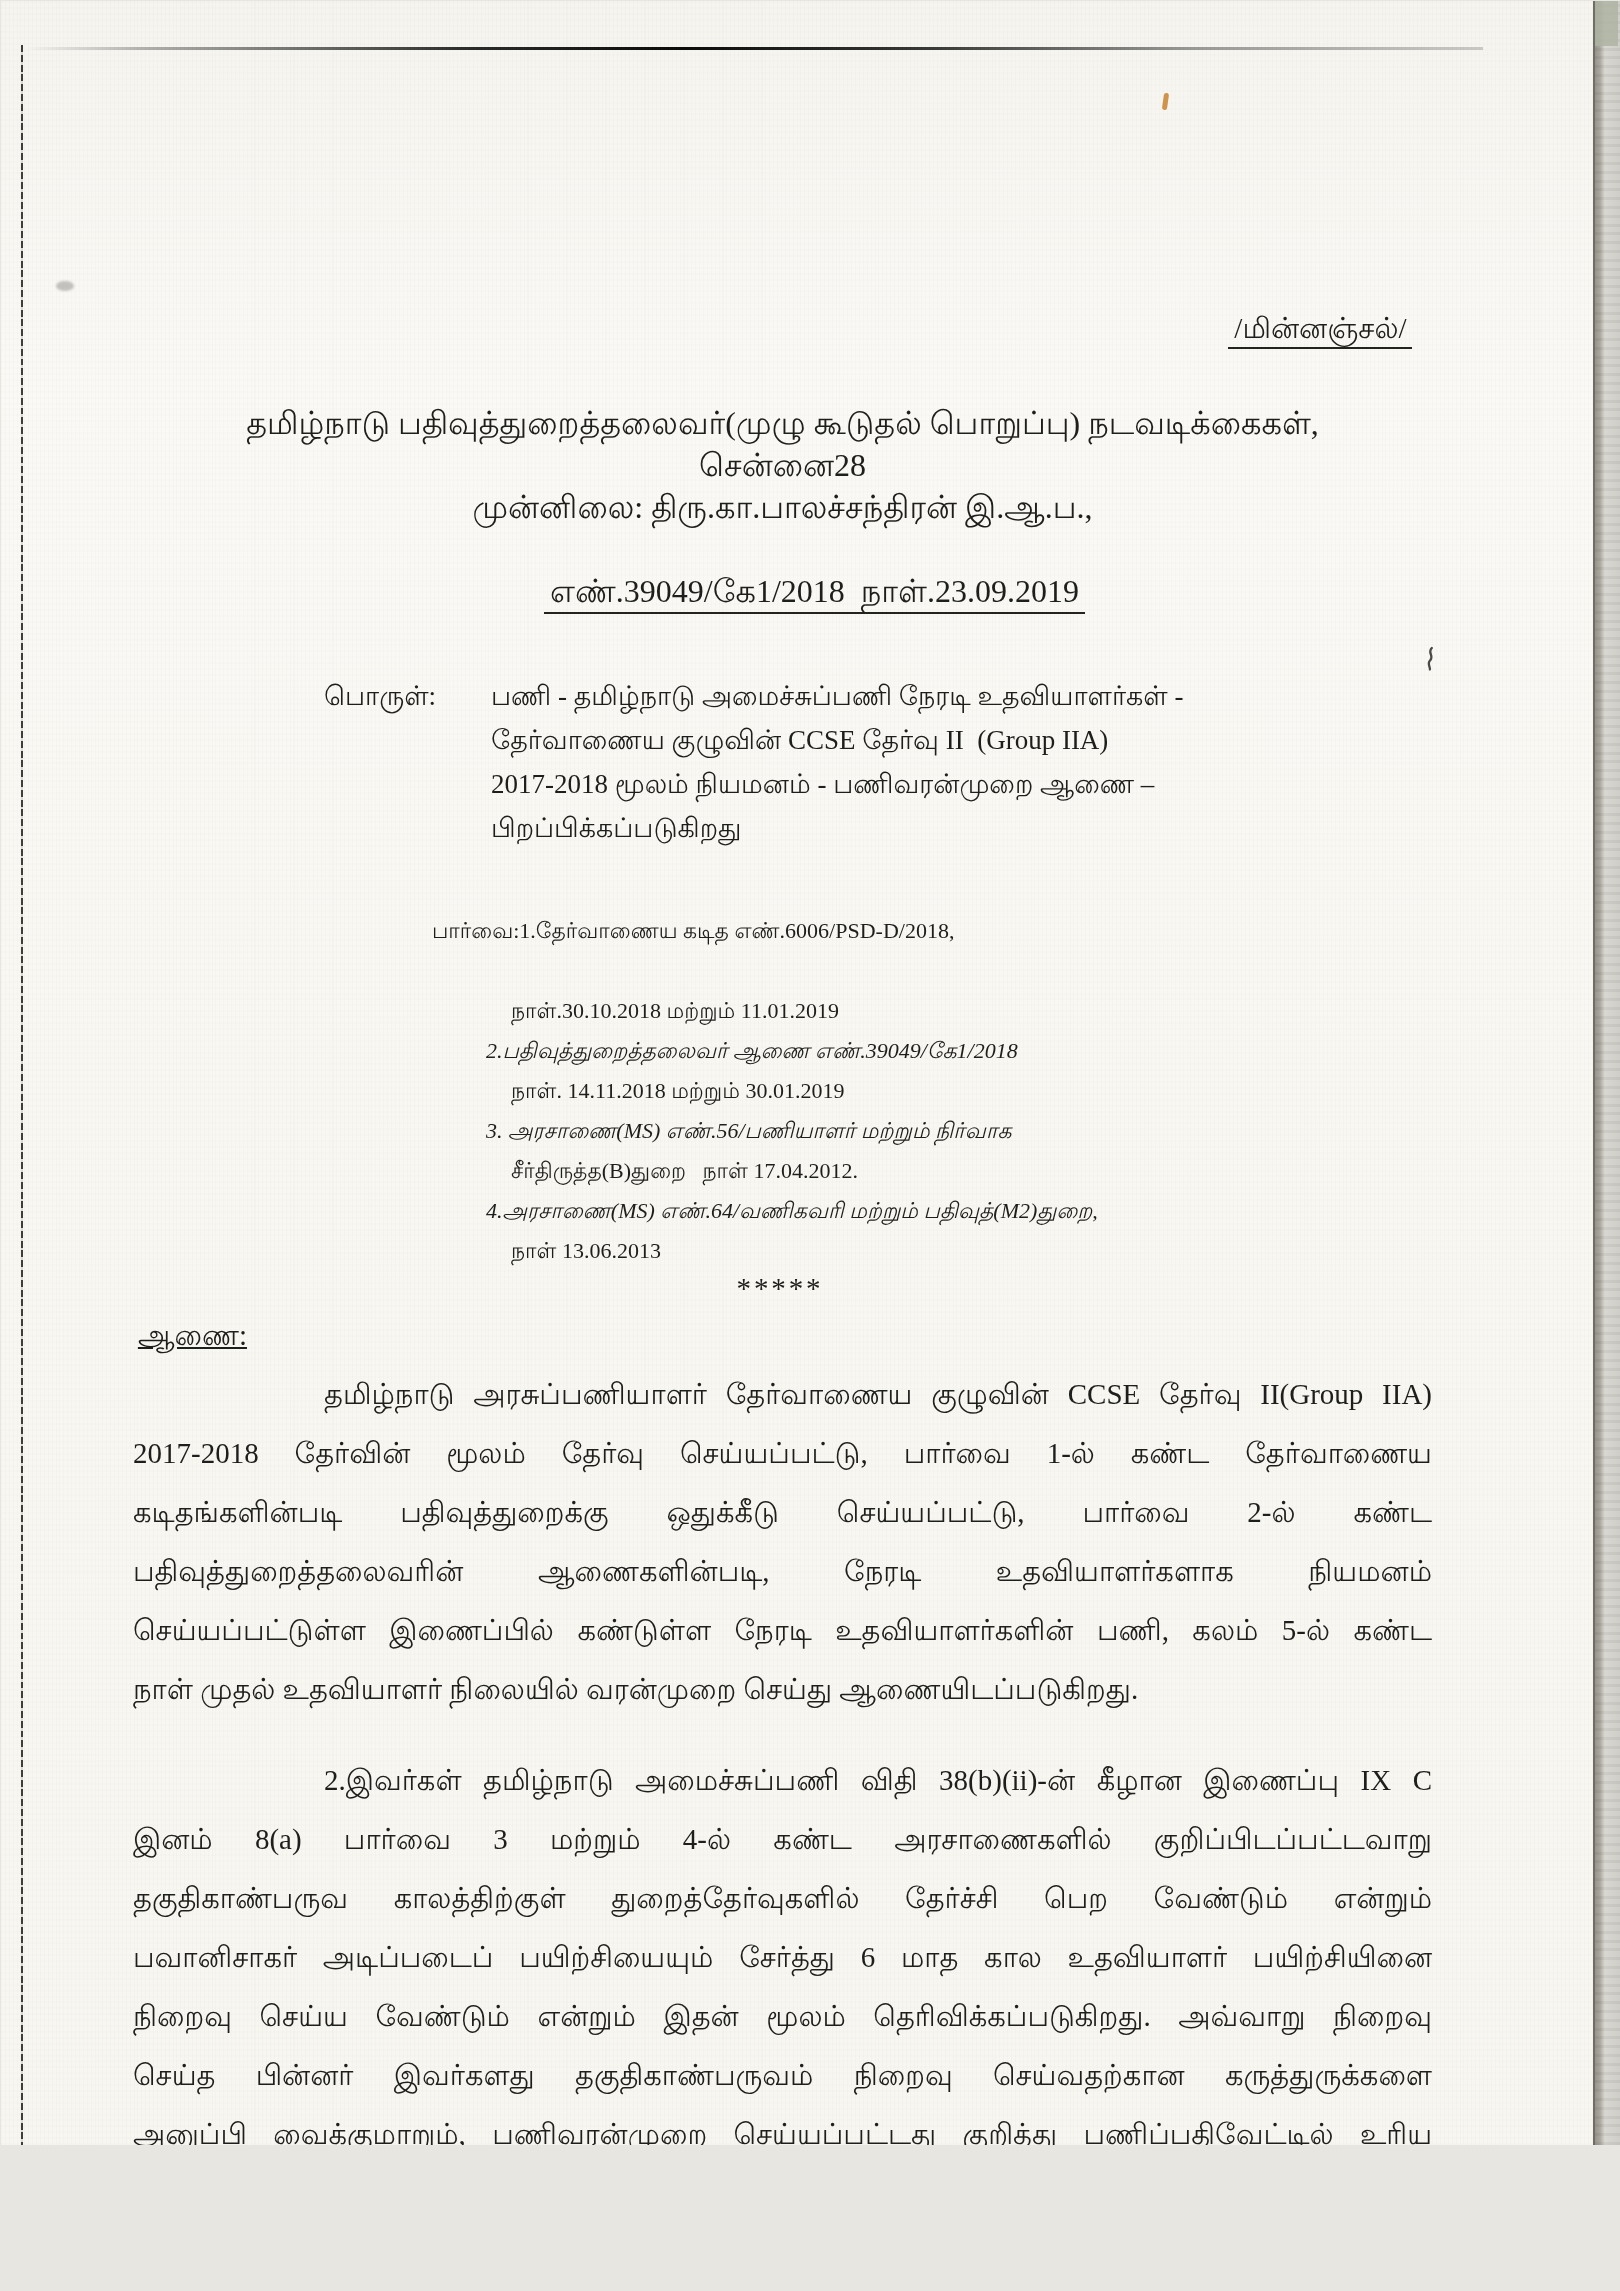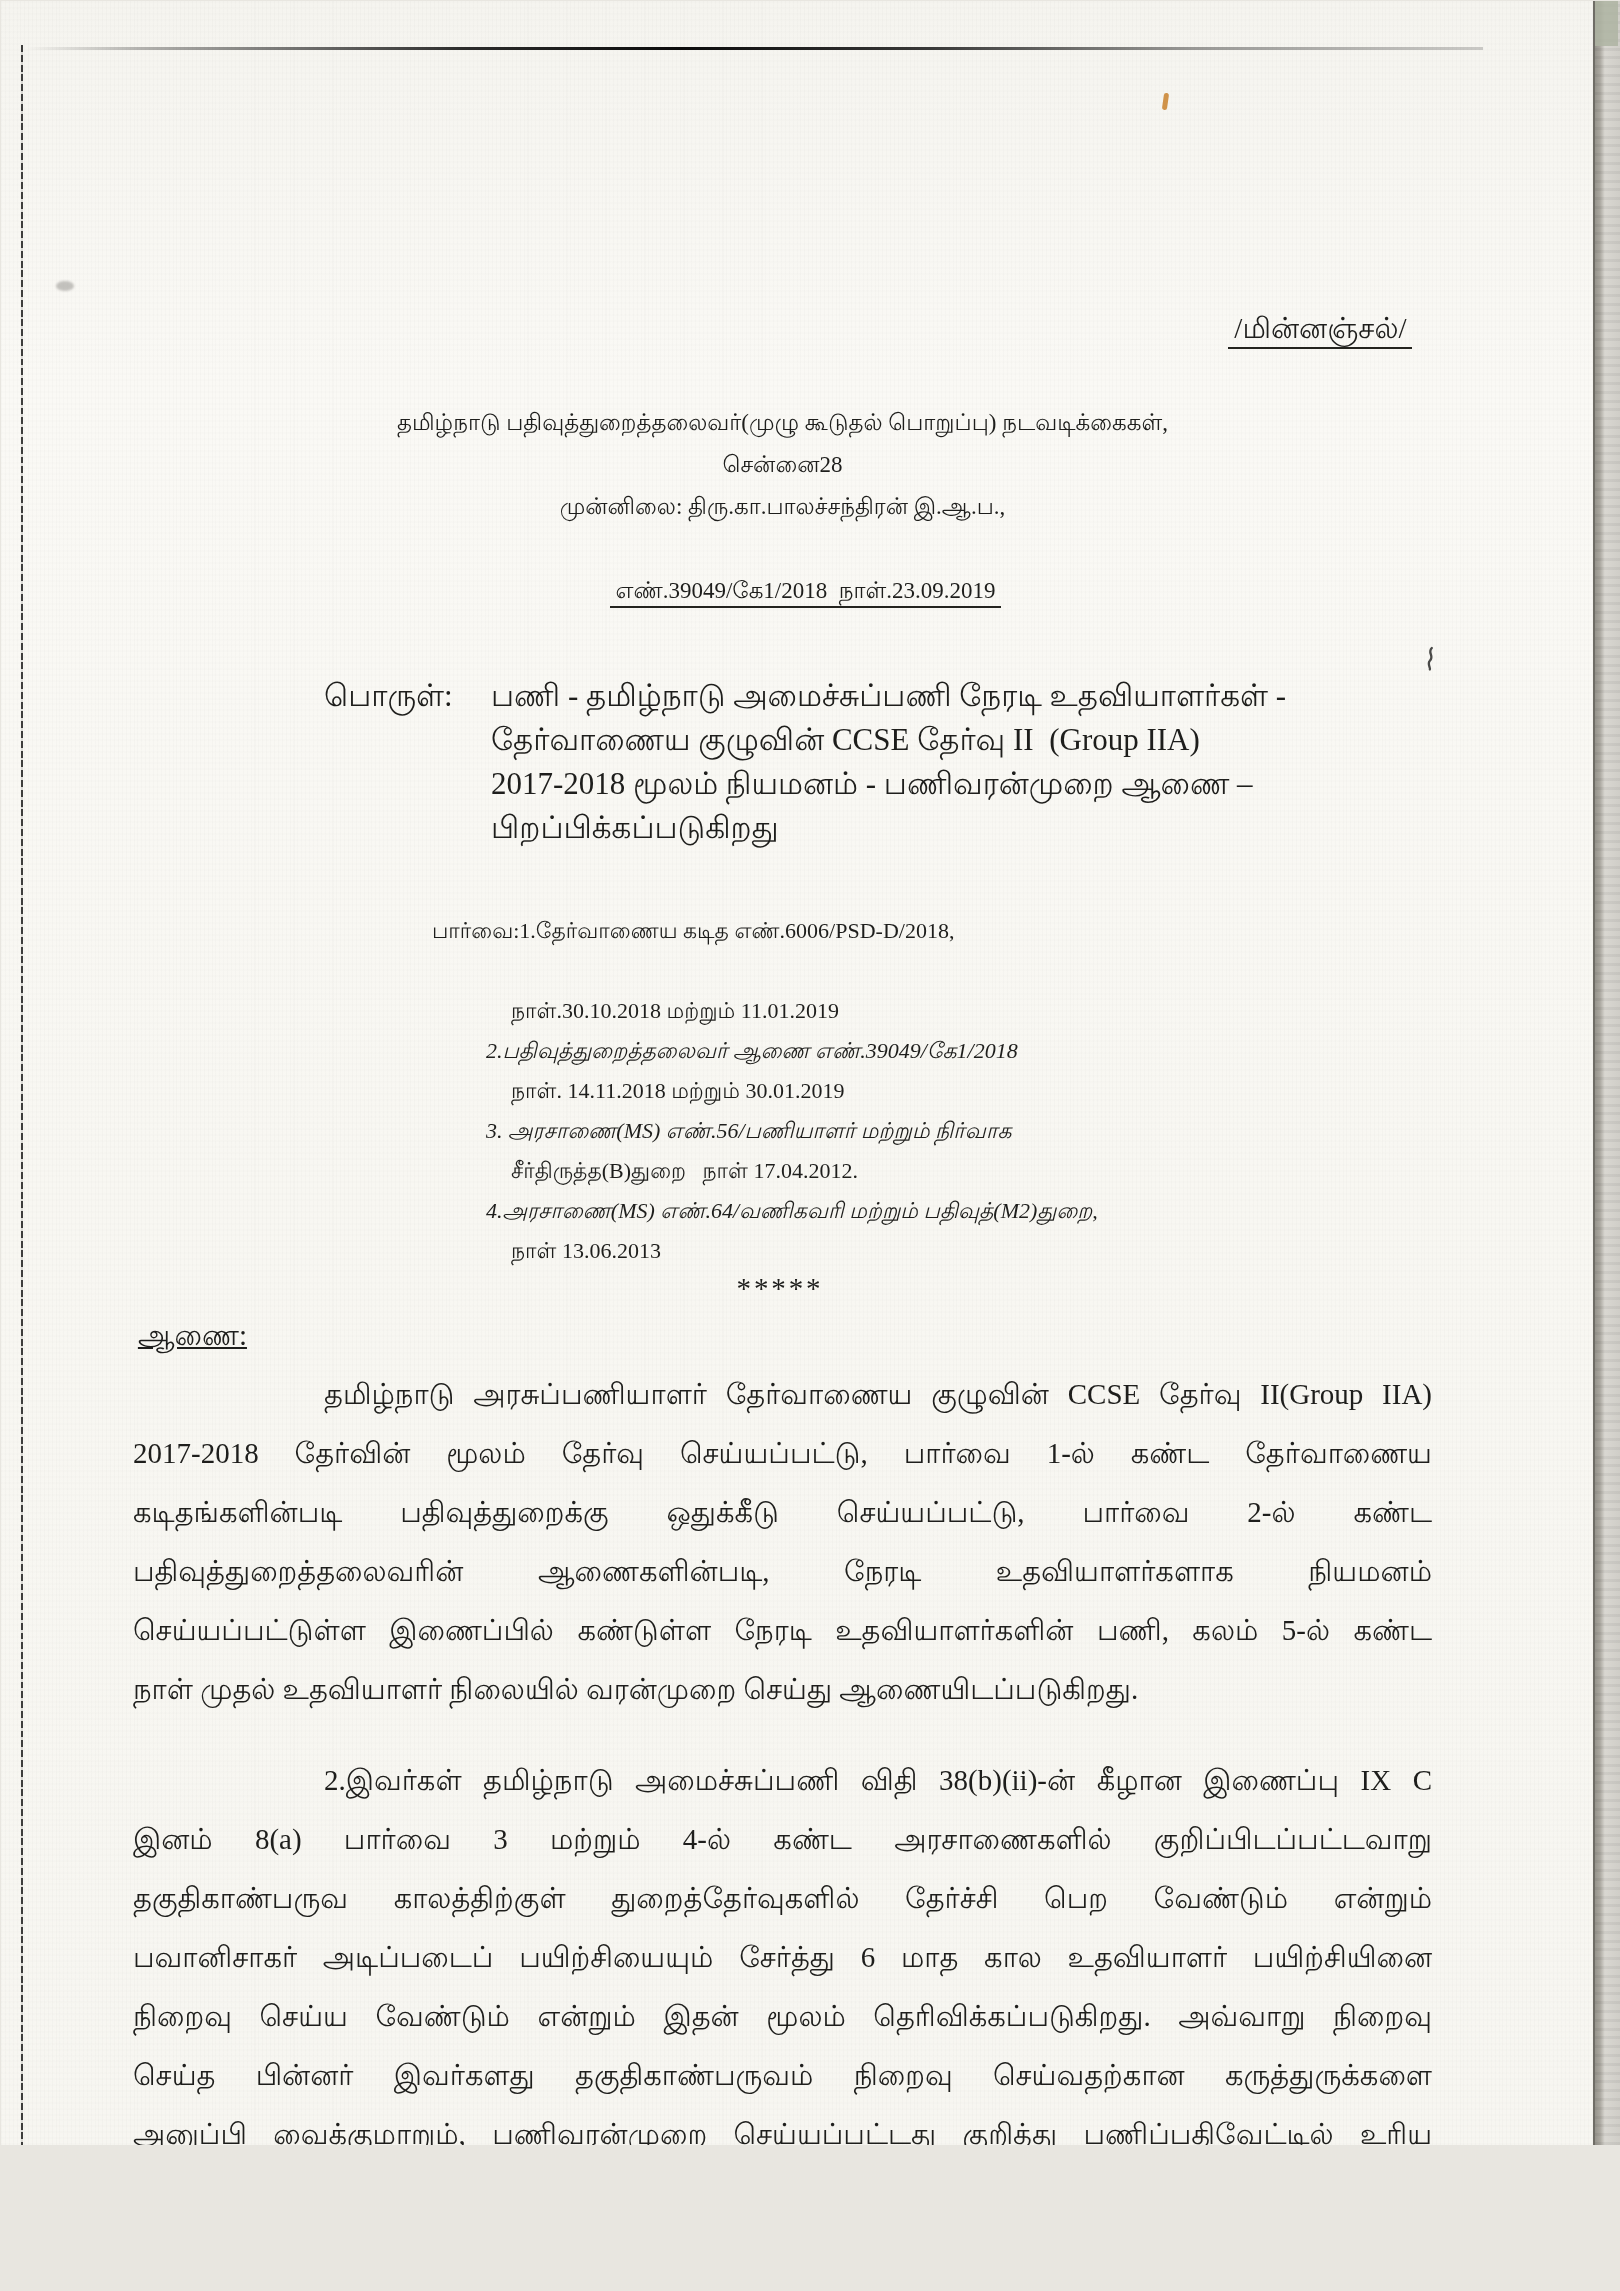--- a/index.html
+++ b/index.html
@@ -42,23 +42,23 @@
   .bottom-band{position:absolute;left:0;top:2152px;width:1127px;height:74px;
     background:rgba(120,115,100,.05);}
   .speck-dot{position:absolute;left:1545px;top:2188px;width:5.9px;height:5.9px;
     background:#a3825f;border-radius:50%;opacity:.6;}
   .fold-mark{position:absolute;left:727px;top:2254px;}
 
   
   .email-note{margin-top:263px;text-align:right;padding-right:19.6px;
     font-size:29px;line-height:43px;white-space:pre;}
   .u{border-bottom:2px solid #24241f;padding:0 5.9px 2.9px 5.9px;}
-  .hdr{margin-top:8.8px;text-align:center;font-size:23px;}
+  .hdr{margin-top:8.8px;text-align:center;font-size:32px;}
   .hdr .ln{line-height:42px;white-space:pre;}
-  .subject{margin-top:20.6px;display:flex;font-size:31px;}
+  .subject{margin-top:20.6px;display:flex;font-size:27px;}
   .subject-label{margin-left:191px;width:167px;line-height:44px;white-space:pre;}
   .subject-lines .ln{line-height:44px;white-space:pre;}
   .refs{margin-top:20.6px;margin-left:255px;font-size:22px;}
   .ref-ln{line-height:40px;white-space:pre;}
   .ref-ln.cont{padding-left:123px;}
   .ref-ln.item{padding-left:98px;font-style:italic;}
   .stars{margin-left:255px;width:784px;text-align:center;font-size:29px;
     line-height:35px;letter-spacing:2.9px;}
   .order-label{font-size:29px;line-height:59px;margin-left:4.9px;white-space:pre;text-decoration:underline;}
   .para{font-size:29px;}

